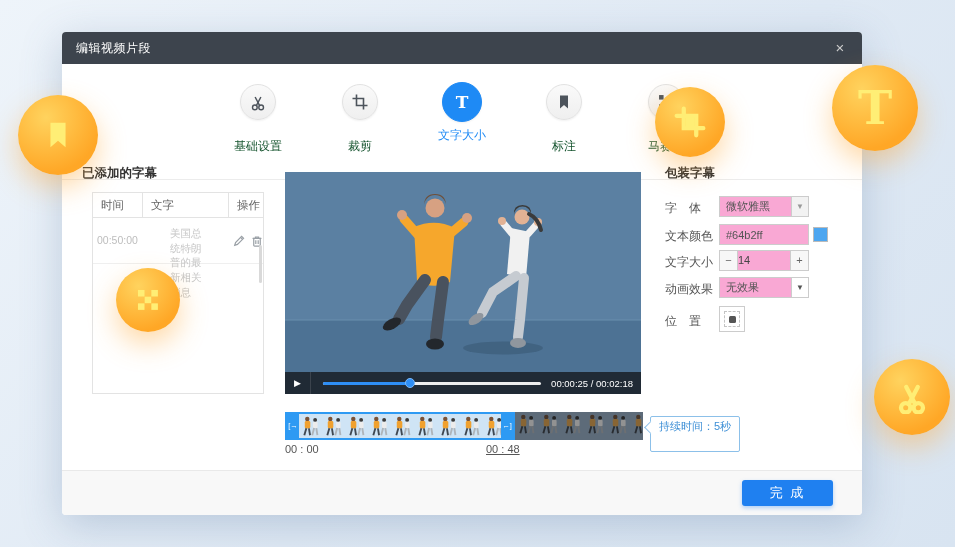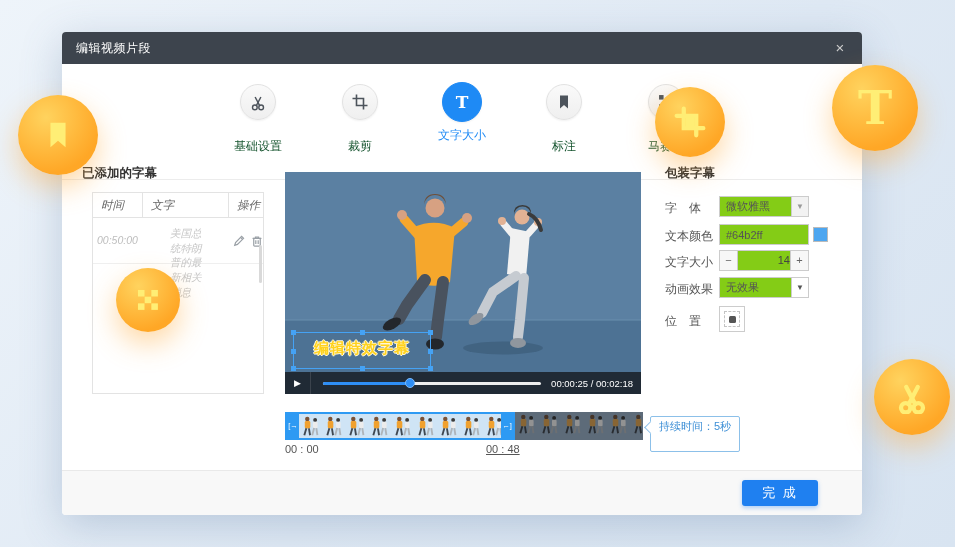--- a/index.html
+++ b/index.html
@@ -27,21 +27,21 @@
   .tb-label { margin-top:18px; font-size:12px; color:#14532d; }
   .tb-item.active .tb-label { color:#1e8af5; margin-top:5px; }
   .tb-icon { width:18px; height:18px; stroke:#4d545c; fill:none; stroke-width:1.6; }
   .tb-icon.filled { fill:#4d545c; stroke:none; }
   .tb-T { color:#fff; font-family:"DejaVu Serif",serif; font-weight:bold; font-size:17px; }
 
   
   .panel-title { position:absolute; font-size:12.5px; font-weight:bold; color:#333; }
   .sub-title { left:20px; top:133px; }
   .sub-table { position:absolute; left:30px; top:160px; width:172px; height:202px;
-    border:1px solid #e3e3e3; background:#fff;font-style:italic; }
+    border:1px solid #e3e3e3; background:#fff; }
   .sub-thead { display:flex; height:25px; border-bottom:1px solid #e3e3e3; }
   .sub-th { font-size:11.5px; color:#666; padding:5px 0 0 8px; }
   .sub-th:nth-child(1){ width:50px; border-right:1px solid #e3e3e3; }
   .sub-th:nth-child(2){ width:86px; border-right:1px solid #e3e3e3; }
   .sub-th:nth-child(3){ flex:1; }
   .sub-row { display:flex; height:46px; border-bottom:1px solid #efefef; position:relative;gap:24px; }
   .sub-time { width:50px; font-size:10.5px; color:#bdbdbd; padding:16px 0 0 4px; }
   .sub-text { width:86px; font-size:10.5px; color:#c6c6c6; padding:8px 4px 0 8px; line-height:1.4; }
   .sub-ops { flex:1; display:flex; align-items:center; gap:6px; padding-left:2px; }
   .op-icon { width:12px; height:12px; stroke:#9aa0a6; fill:none; stroke-width:1.4; cursor:pointer; }
@@ -68,33 +68,33 @@
   .hdl { position:absolute; width:5px; height:5px; background:#45a2f4; }
   .hdl.tl{left:-3px;top:-3px;} .hdl.tm{left:50%;top:-3px;margin-left:-2px;} .hdl.tr{right:-3px;top:-3px;}
   .hdl.ml{left:-3px;top:50%;margin-top:-2px;} .hdl.mr{right:-3px;top:50%;margin-top:-2px;}
   .hdl.bl{left:-3px;bottom:-3px;} .hdl.bm{left:50%;bottom:-3px;margin-left:-2px;} .hdl.br{right:-3px;bottom:-3px;}
 
   
   .prop-title { left:603px; top:133px; }
   .prop-row { position:absolute; left:603px; width:210px; height:22px; }
   .prop-label { position:absolute; left:0; top:4px; font-size:12px; color:#555; white-space:pre; }
   .prop-ctrl { position:absolute; left:54px; top:0; width:90px; height:21px; border:1px solid #ccc;
-    background:#84cc16; font-size:11px; color:#555; display:flex; align-items:center; }
+    background:#f9a8d4; font-size:11px; color:#555; display:flex; align-items:center; }
   .sel-value { flex:1; padding-left:6px; overflow:hidden; white-space:nowrap; }
   .sel-arrow { width:17px; height:100%; border-left:1px solid #ccc; background:#f2f2f2; color:#999;
     font-size:8px; text-align:center; line-height:19px; cursor:pointer; }
   .sel-arrow.dark { background:#fff; color:#555; }
   .color-input { padding-left:6px; width:72px; }
   .color-swatch { position:absolute; left:148px; top:3px; width:15px; height:15px; background:#4da6f0;
     border:1px solid #bbb; cursor:pointer; }
   .stepper { display:flex; }
   .step-btn { width:18px; text-align:center; line-height:19px; font-size:11px; color:#666; background:#f7f7f7; cursor:pointer; }
   .step-btn.minus { border-right:1px solid #ccc; }
   .step-btn.plus { border-left:1px solid #ccc; }
-  .step-val { flex:1; text-align:right; line-height:19px; font-size:11px; color:#444; }
+  .step-val { flex:1; text-align:left; line-height:19px; font-size:11px; color:#444; }
   .pos-btn { position:absolute; left:54px; top:0; width:26px; height:26px; border:1px solid #ccc; background:#fff;
     display:flex; align-items:center; justify-content:center; cursor:pointer; }
   .pos-inner { width:16px; height:16px; border:1px dashed #c4c4c4; display:flex; align-items:center; justify-content:center; }
   .pos-dot { width:7px; height:7px; background:#555; border-radius:1.5px; }
 
   
   .timeline { position:absolute; left:223px; top:380px; width:420px; height:28px; display:flex; }
   .strip-sel { position:relative; width:230px; height:28px; border:2px solid #2e9af3; background:#cfe4f5;
     display:flex; overflow:hidden; }
   .strip-dim { position:relative; width:128px; height:28px; background:#5d6b79; display:flex; overflow:hidden; }
@@ -107,21 +107,21 @@
   .tl-start { left:223px; }
   .tl-end { left:424px;text-decoration:underline; }
   .duration-tip { position:absolute; left:588px; top:384px; height:36px; border:1px solid #8cc0e9; background:#fff;
     color:#3d8fd6; font-size:11px; line-height:18px; padding:0 8px; border-radius:2px; }
   .duration-tip:before { content:""; position:absolute; left:-5px; top:6px; width:8px; height:8px; background:#fff;
     border-left:1px solid #8cc0e9; border-bottom:1px solid #8cc0e9; transform:rotate(45deg); }
 
   
   .dlg-footer { position:absolute; left:0; top:438px; width:100%; height:45px; background:#f8f8f8;
     border-top:1px solid #e9e9e9; border-radius:0 0 4px 4px; }
-  .done-btn { position:absolute; left:680px; top:9px; width:76px; height:26px; background:#1f80f0; color:#fff;
+  .done-btn { position:absolute; left:680px; top:9px; width:91px; height:26px; background:#1f80f0; color:#fff;
     font-size:13px; border:none; border-radius:3px; letter-spacing:2px; cursor:pointer;
     box-shadow:0 2px 4px rgba(31,128,240,.35); }
 
   
   .badge { position:absolute; border-radius:50%;
     background:radial-gradient(circle at 35% 28%,#ffd35e,#ffa726 72%);
     box-shadow:0 12px 28px rgba(255,170,60,.45); display:flex; align-items:center; justify-content:center; z-index:20; }
   .badge svg { stroke:#ffee75; fill:none; stroke-width:2.4; stroke-linecap:round; }
   .badge .filled { fill:#ffee75; stroke:none; }
   .badge-T { font-family:"DejaVu Serif",serif; font-weight:bold; font-size:46px; color:#ffee75; }
@@ -270,31 +270,20 @@
       <circle cx="237" cy="45" r="7.5" fill="#e2b294"></circle>
       <path d="M229 43 a8.5 8.5 0 0 1 17 0 q1 -10 -8.5 -10 q-9.5 0 -8.5 10 z" fill="#3b3b3b"></path>
       <path d="M244 42 q9 4 12 16" stroke="#3b3b3b" stroke-width="4" fill="none" stroke-linecap="round"></path>
       <path d="M226 56 l19 4 l-4 46 l-19 -4 z" fill="#f1f1f1"></path>
       <path d="M231 104 L208 120 L197 141" stroke="#c6cbd1" stroke-width="10" fill="none" stroke-linecap="round"></path>
       <path d="M239 106 L235 148 L233 165" stroke="#c6cbd1" stroke-width="10" fill="none" stroke-linecap="round"></path>
       <ellipse cx="191" cy="147" rx="8.5" ry="4.5" fill="#8f969e" transform="rotate(-35 191 147)"></ellipse>
       <ellipse cx="233" cy="171" rx="8" ry="5" fill="#8f969e"></ellipse>
     </svg>
 
-    <div class="overlay-box">
-      <div class="overlay-text">编辑特效字幕</div>
-      <div class="hdl tl"></div>
-      <div class="hdl tm"></div>
-      <div class="hdl tr"></div>
-      <div class="hdl ml"></div>
-      <div class="hdl mr"></div>
-      <div class="hdl bl"></div>
-      <div class="hdl bm"></div>
-      <div class="hdl br"></div>
-    </div>
 
     <div class="vctrl">
       <div class="play-btn">▶</div>
       <div class="track">
         <div class="track-fill" style="width: 40%;"></div>
         <div class="track-knob" style="left: 40%;"></div>
       </div>
       <div class="vtime">00:00:25 / 00:02:18</div>
     </div>
   </div>

